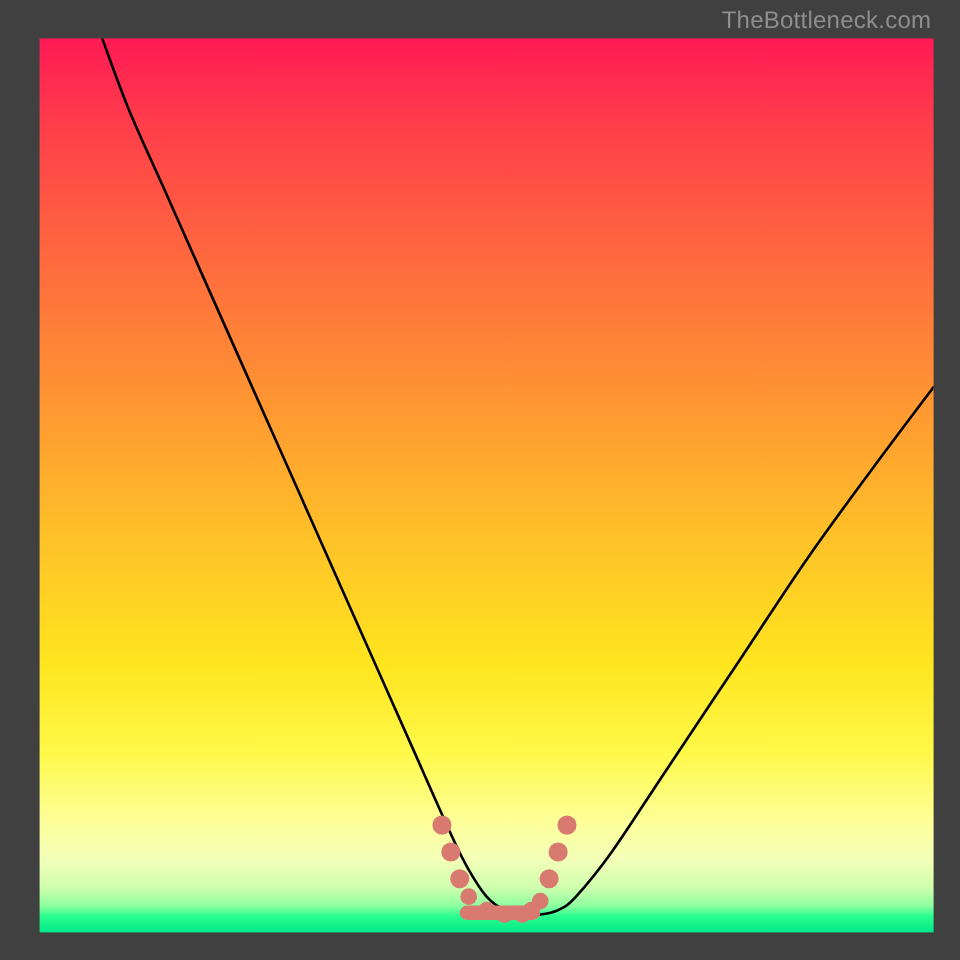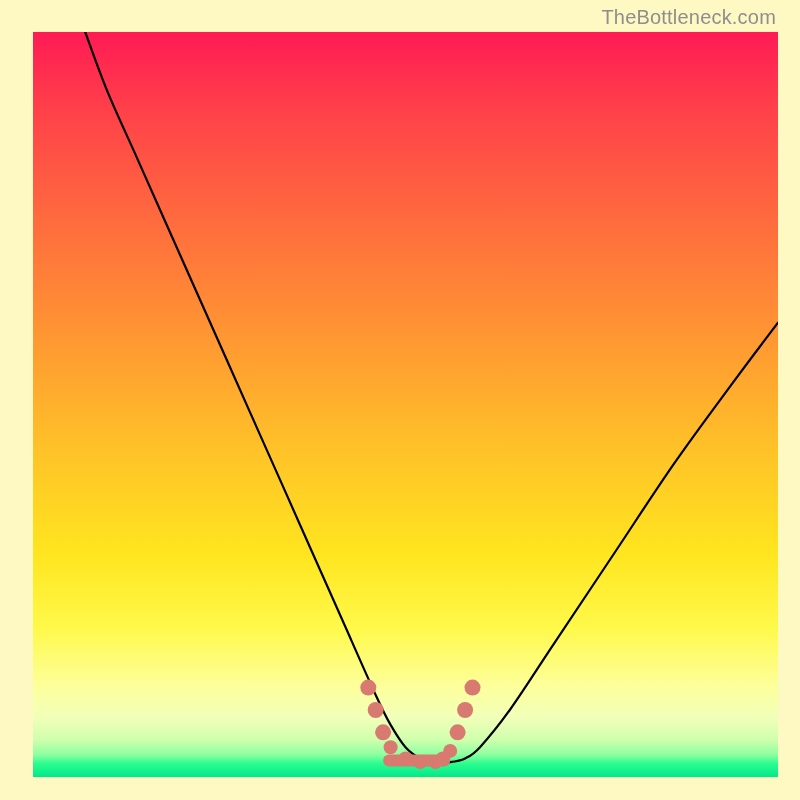--- a/index.html
+++ b/index.html
@@ -10,21 +10,21 @@
     background: #000;
     overflow: hidden;
     font-family: Arial, Helvetica, sans-serif;
   }
   .frame {
     position: absolute;
     left: 0;
     top: 0;
     width: 800px;
     height: 800px;
-    background: #fef9c3;
+    background: #404040;
   }
   .plot {
     position: absolute;
     left: 33px;
     top: 32px;
     width: 745px;
     height: 745px;
     
     background: linear-gradient(
       to bottom,

